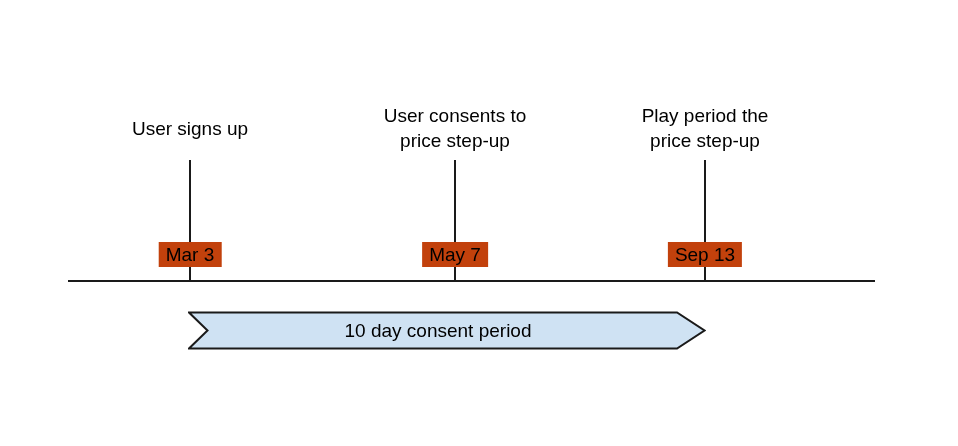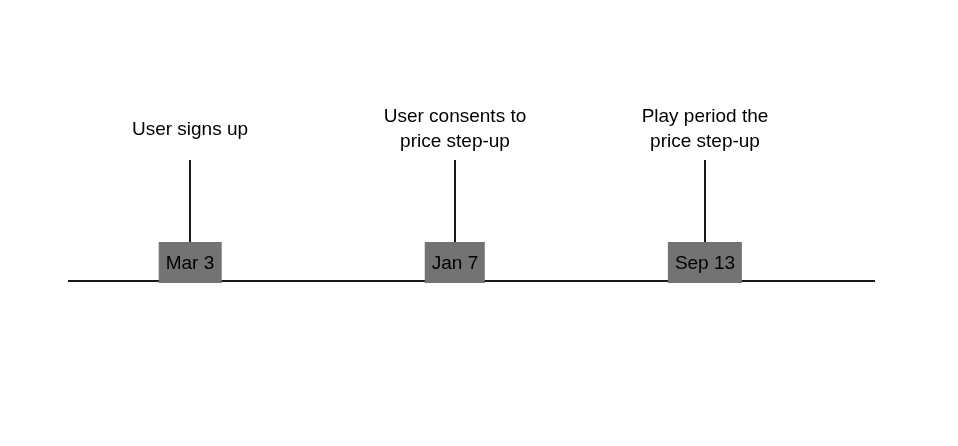--- a/index.html
+++ b/index.html
@@ -40,24 +40,24 @@
     position: absolute;
     left: -1px; top: 160px;
     width: 2px; height: 121px;
     background: #1a1a1a;
   }
 
   .event-date {
     position: absolute;
     top: 242px; left: 0;
     transform: translateX(-50%);
-    background: #737373;
+    background: #c2410c;
     font-size: 19px;
     line-height: 25px;
-    padding: 8px 7px;
+    padding: 0 7px;
     white-space: nowrap;
     z-index: 2;
   }
 
   .period-banner {
     position: absolute;
     left: 188px; top: 311px;
     width: 518px; height: 39px;
   }
   .period-banner svg { display: block; width: 518px; height: 39px; }
@@ -78,24 +78,30 @@
   <div class="event event-1">
     <div class="event-label">User signs up</div>
     <div class="event-tick"></div>
     <div class="event-date">Mar 3</div>
   </div>
 
   <div class="event event-2">
     <div class="event-label">User consents to
 price step-up</div>
     <div class="event-tick"></div>
-    <div class="event-date">Jan 7</div>
+    <div class="event-date">May 7</div>
   </div>
 
   <div class="event event-3">
     <div class="event-label">Play period the
 price step-up</div>
     <div class="event-tick"></div>
     <div class="event-date">Sep 13</div>
   </div>
 
+  <div class="period-banner">
+    <svg viewBox="0 0 518 39">
+      <polygon points="1,1.5 489,1.5 516.5,19.5 489,37.5 1,37.5 19.5,19.5" stroke="#1a1a1a" stroke-width="2" stroke-linejoin="miter" fill="#cfe2f3"></polygon>
+    </svg>
+    <div class="period-banner-label">10 day consent period</div>
+  </div>
 
 </div>
 
 </body></html>

